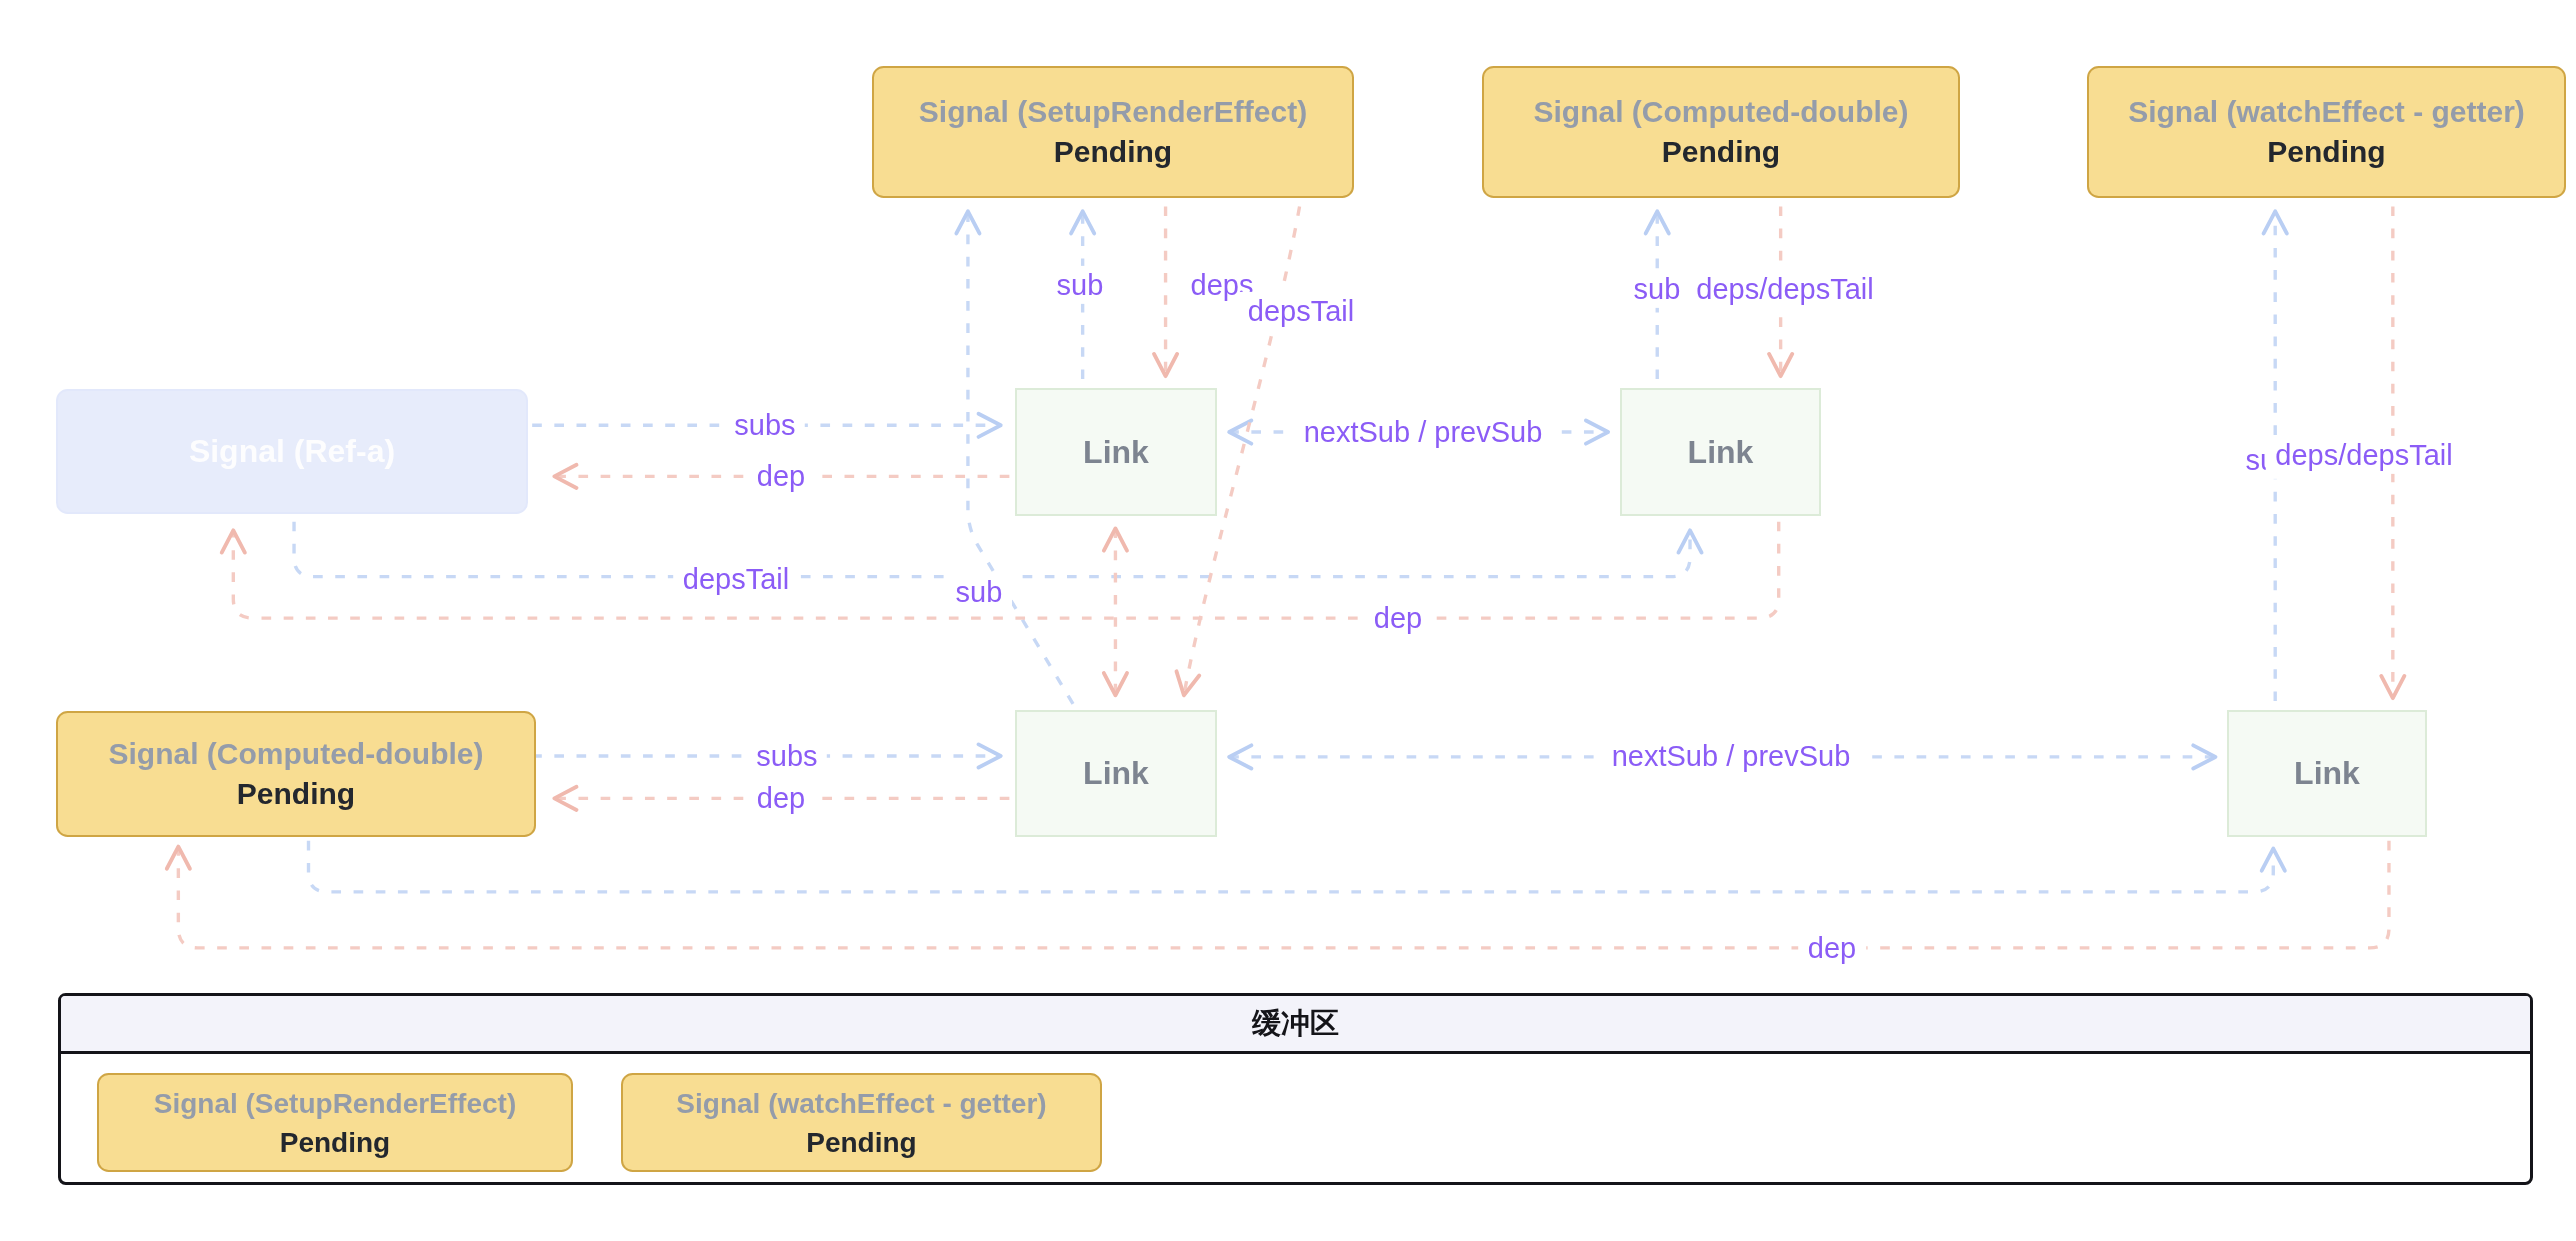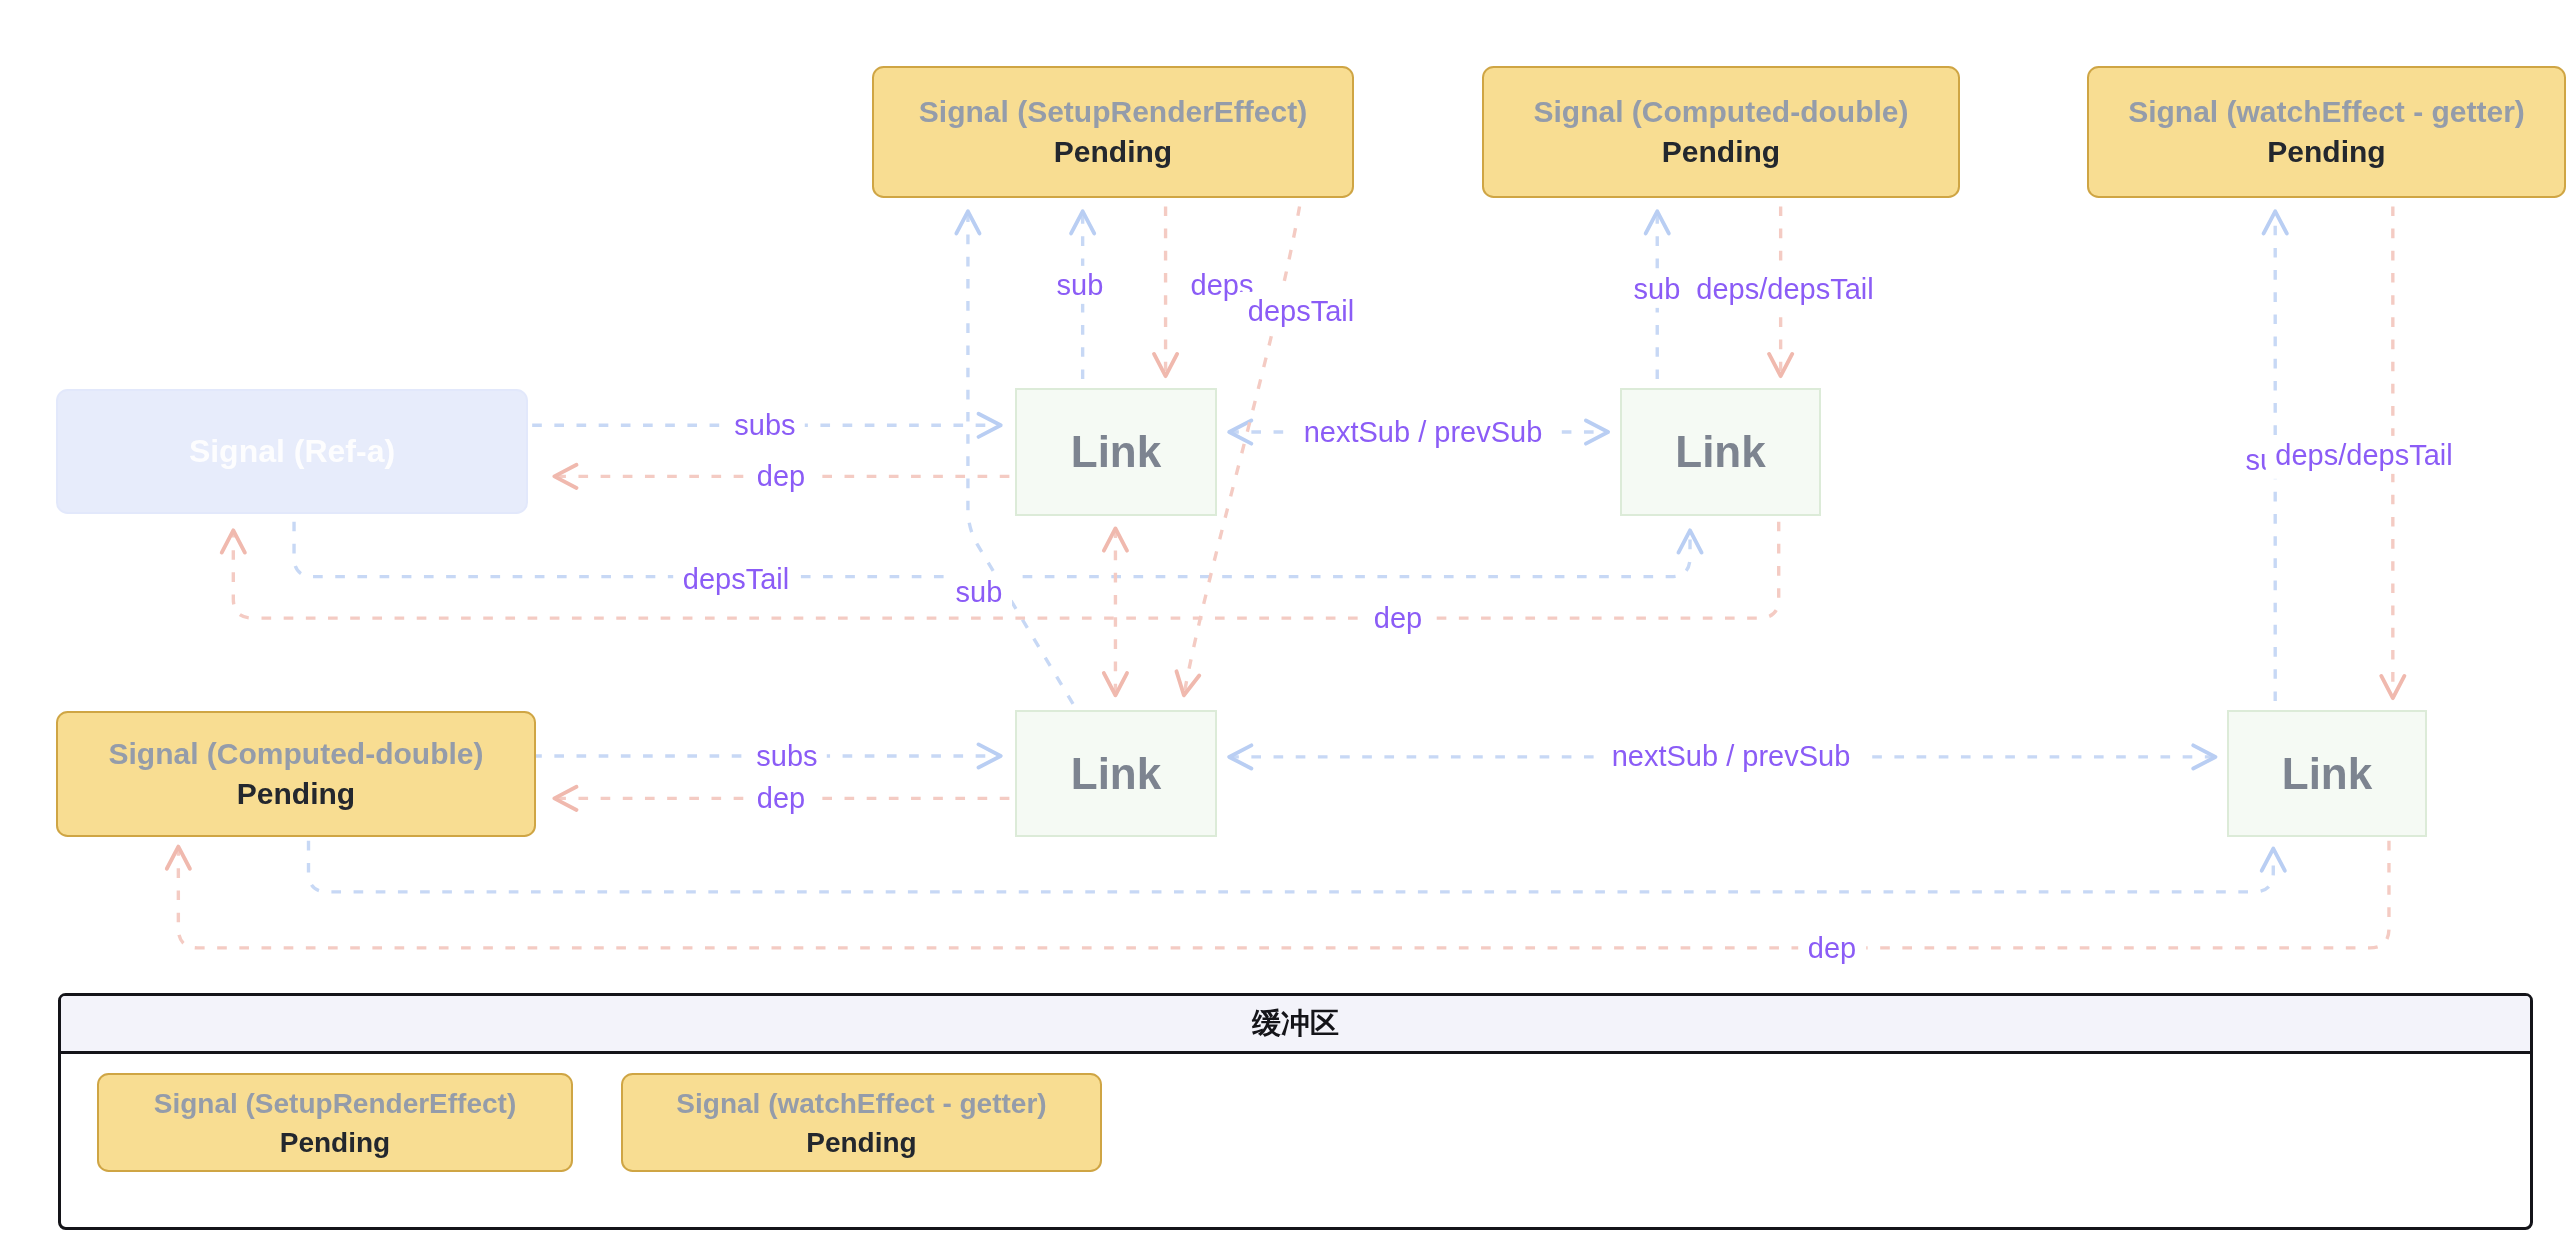--- a/index.html
+++ b/index.html
@@ -9,21 +9,21 @@
   .edges{position:absolute;left:0;top:0;width:2576px;height:1242px;}
 
   .node{position:absolute;box-sizing:border-box;display:flex;flex-direction:column;
         align-items:center;justify-content:center;text-align:center;}
   .signal-yellow{background:#f8dd92;border:2.9px solid #cfa544;border-radius:11.6px;}
   .signal-yellow .n-title{font-weight:700;font-size:30px;color:#949caa;line-height:1.35;}
   .signal-yellow .n-status{font-weight:700;font-size:30px;color:#23272e;line-height:1.35;}
   .signal-blue{background:#e7ecfb;border:2.9px solid #e2e8fb;border-radius:11.6px;}
   .signal-blue .n-title{font-weight:700;font-size:32px;color:#fdfdfe;}
   .link-node{background:#f5faf4;border:2.9px solid #dcebd8;}
-  .link-node .n-title{font-weight:700;font-size:44px;color:#7d8490;}
+  .link-node .n-title{font-weight:700;font-size:32px;color:#7d8490;}
 
   .elabel{position:absolute;transform:translate(-50%,-50%);font-size:29px;color:#8b5cf6;
           background:#ffffff;padding:1px 9.6px;white-space:nowrap;line-height:1.25;}
 
   .buffer{position:absolute;box-sizing:border-box;border:3.9px solid #141419;border-radius:7.7px;
           background:#ffffff;}
   .buffer-header{position:absolute;left:0;top:0;right:0;height:55px;background:#f3f3fa;
           border-bottom:3.9px solid #141419;display:flex;align-items:center;justify-content:center;
           border-radius:3.9px 3.9px 0 0;}
   .buffer-title{font-weight:700;font-size:29px;color:#141419;}
@@ -116,21 +116,21 @@
   <span class="elabel" style="left:2269px;top:460px;">sub</span>
   <span class="elabel" style="left:2364px;top:455px;">deps/depsTail</span>
   <span class="elabel" style="left:736px;top:579px;">depsTail</span>
   <span class="elabel" style="left:979px;top:592px;">sub</span>
   <span class="elabel" style="left:1398px;top:618px;">dep</span>
   <span class="elabel" style="left:787px;top:756px;">subs</span>
   <span class="elabel" style="left:781px;top:798px;">dep</span>
   <span class="elabel" style="left:1731px;top:756px;">nextSub / prevSub</span>
   <span class="elabel" style="left:1832px;top:948px;">dep</span>
 
-  <div class="buffer" style="left:58px;top:993px;width:2475px;height:237px;">
+  <div class="buffer" style="left:58px;top:993px;width:2475px;height:192px;">
     <div class="buffer-header">
       <span class="buffer-title">缓冲区</span>
     </div>
     <div class="buffer-body">
       <div class="buffer-item" style="left:36px;top:18.3px;width:476px;height:99px;">
         <div class="n-title">Signal (SetupRenderEffect)</div>
         <div class="n-status">Pending</div>
       </div>
       <div class="buffer-item" style="left:560px;top:18.3px;width:481px;height:99px;">
         <div class="n-title">Signal (watchEffect - getter)</div>

